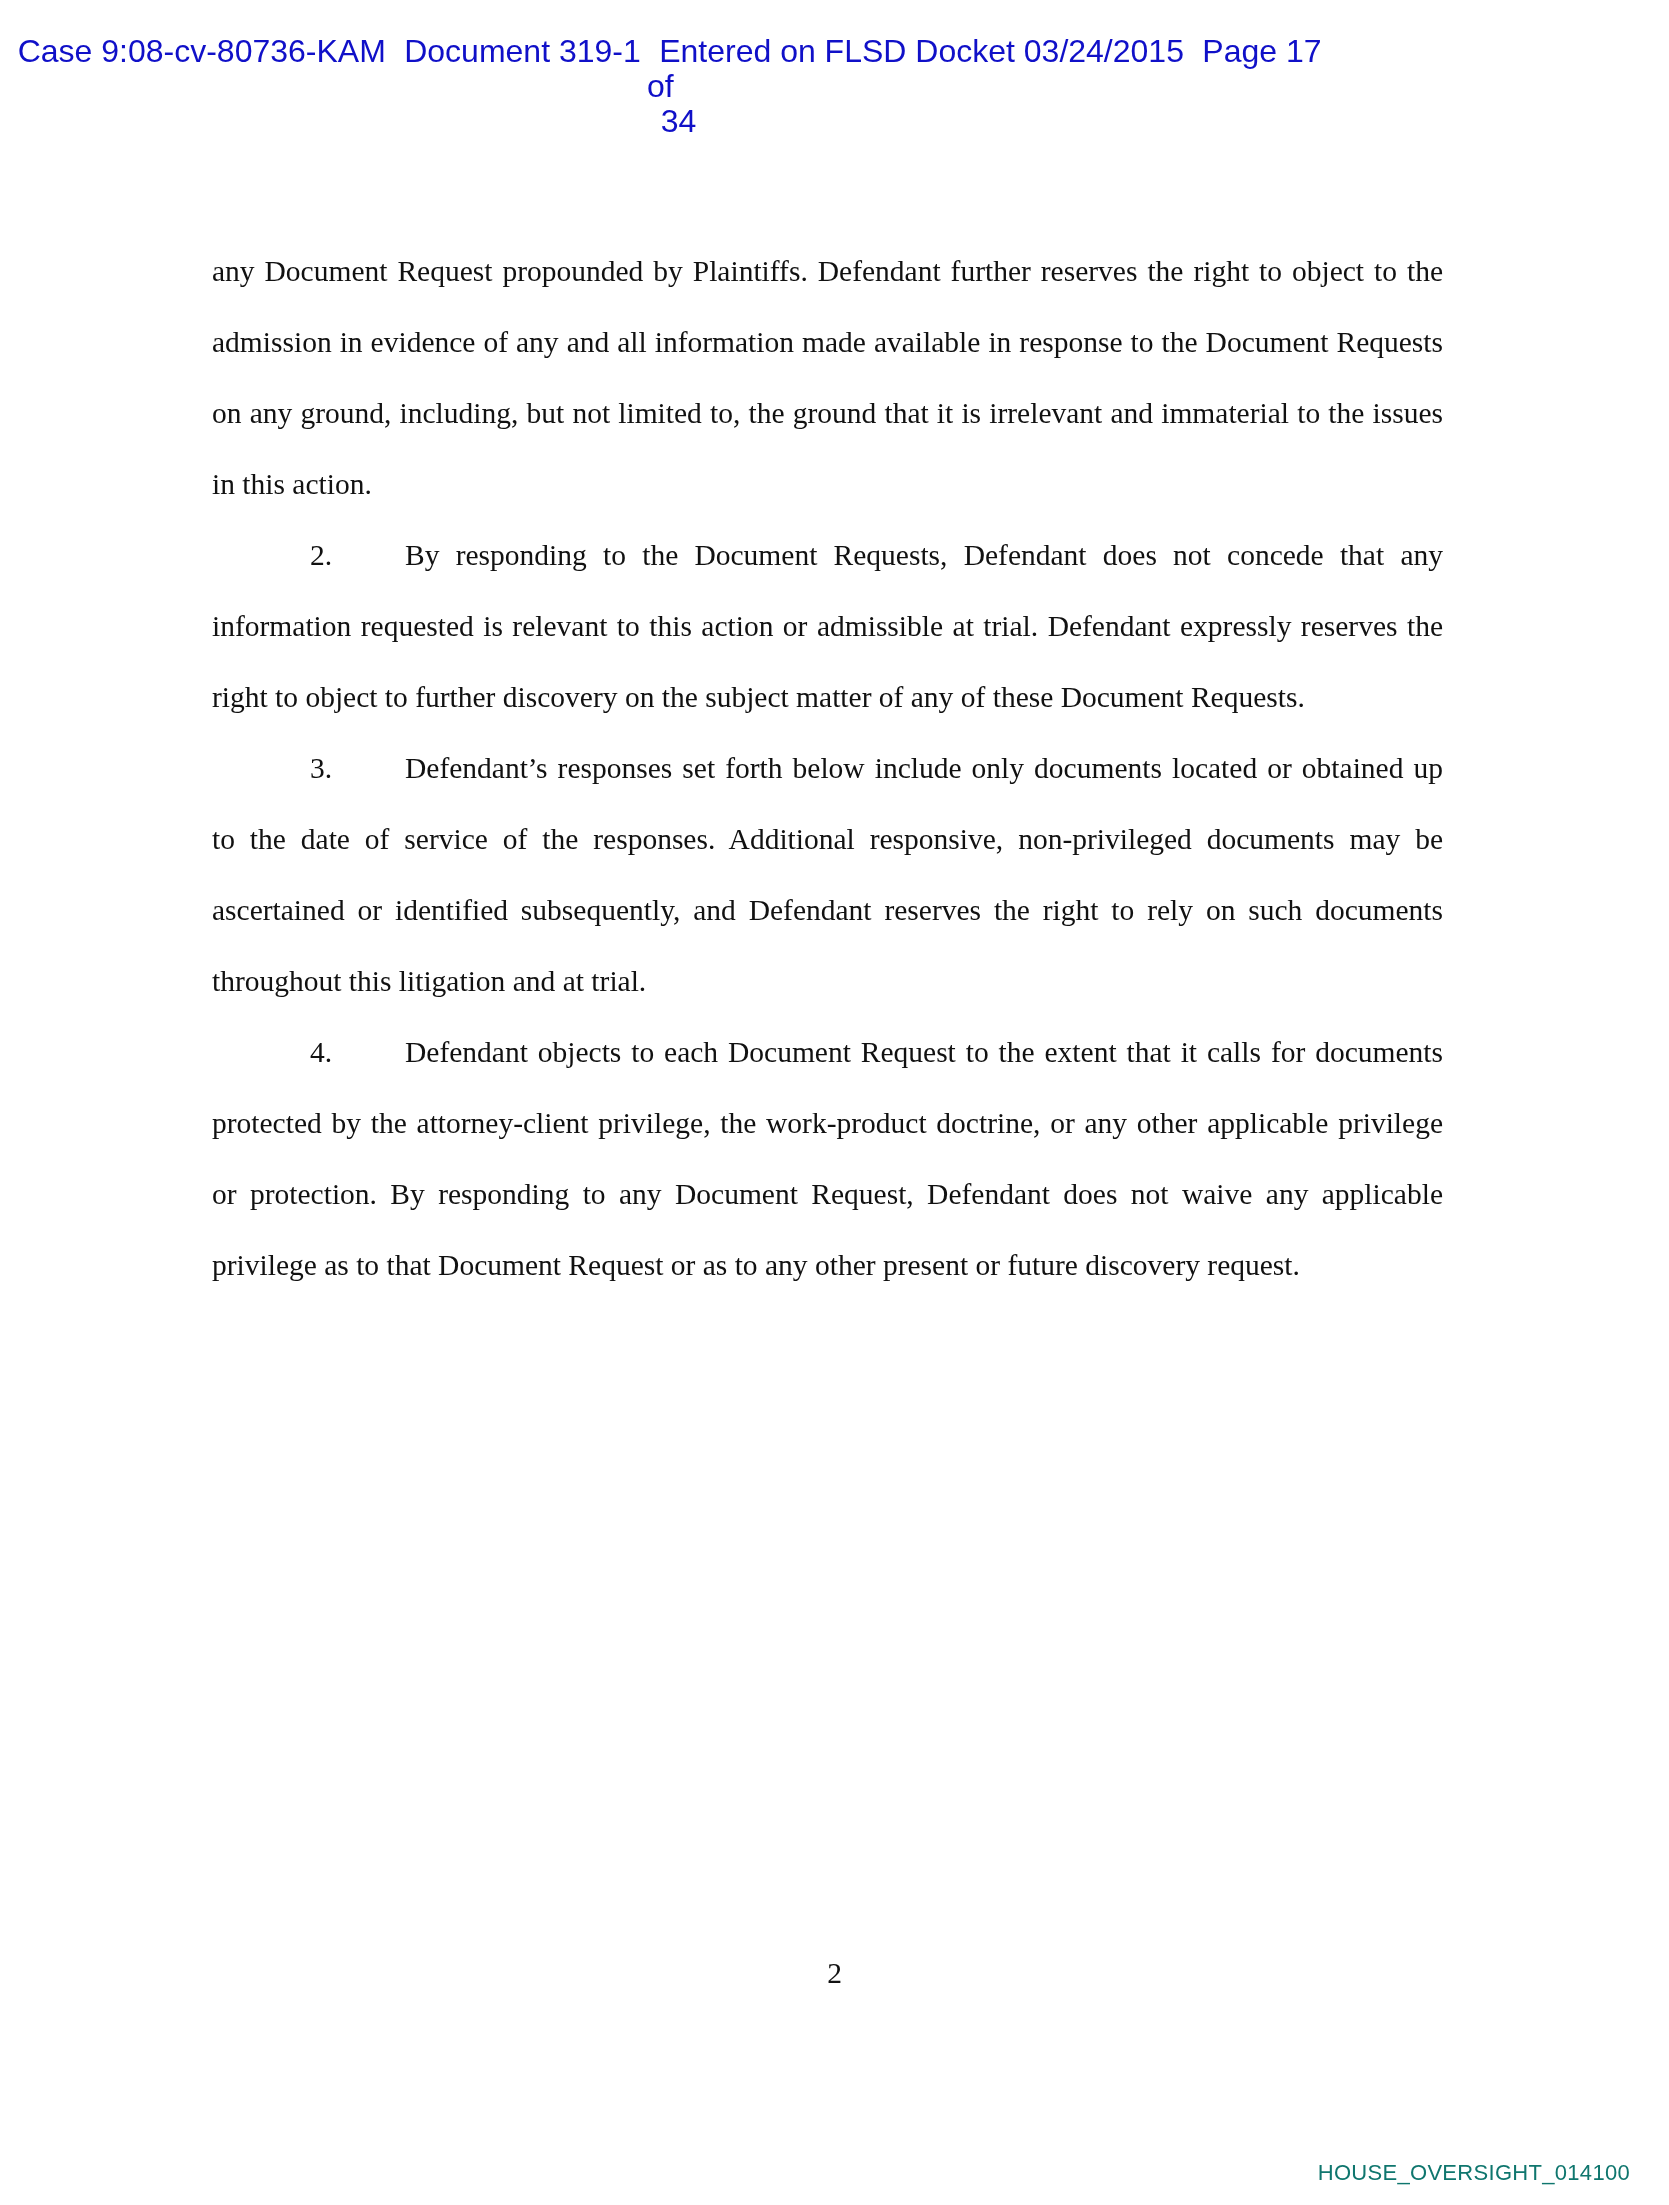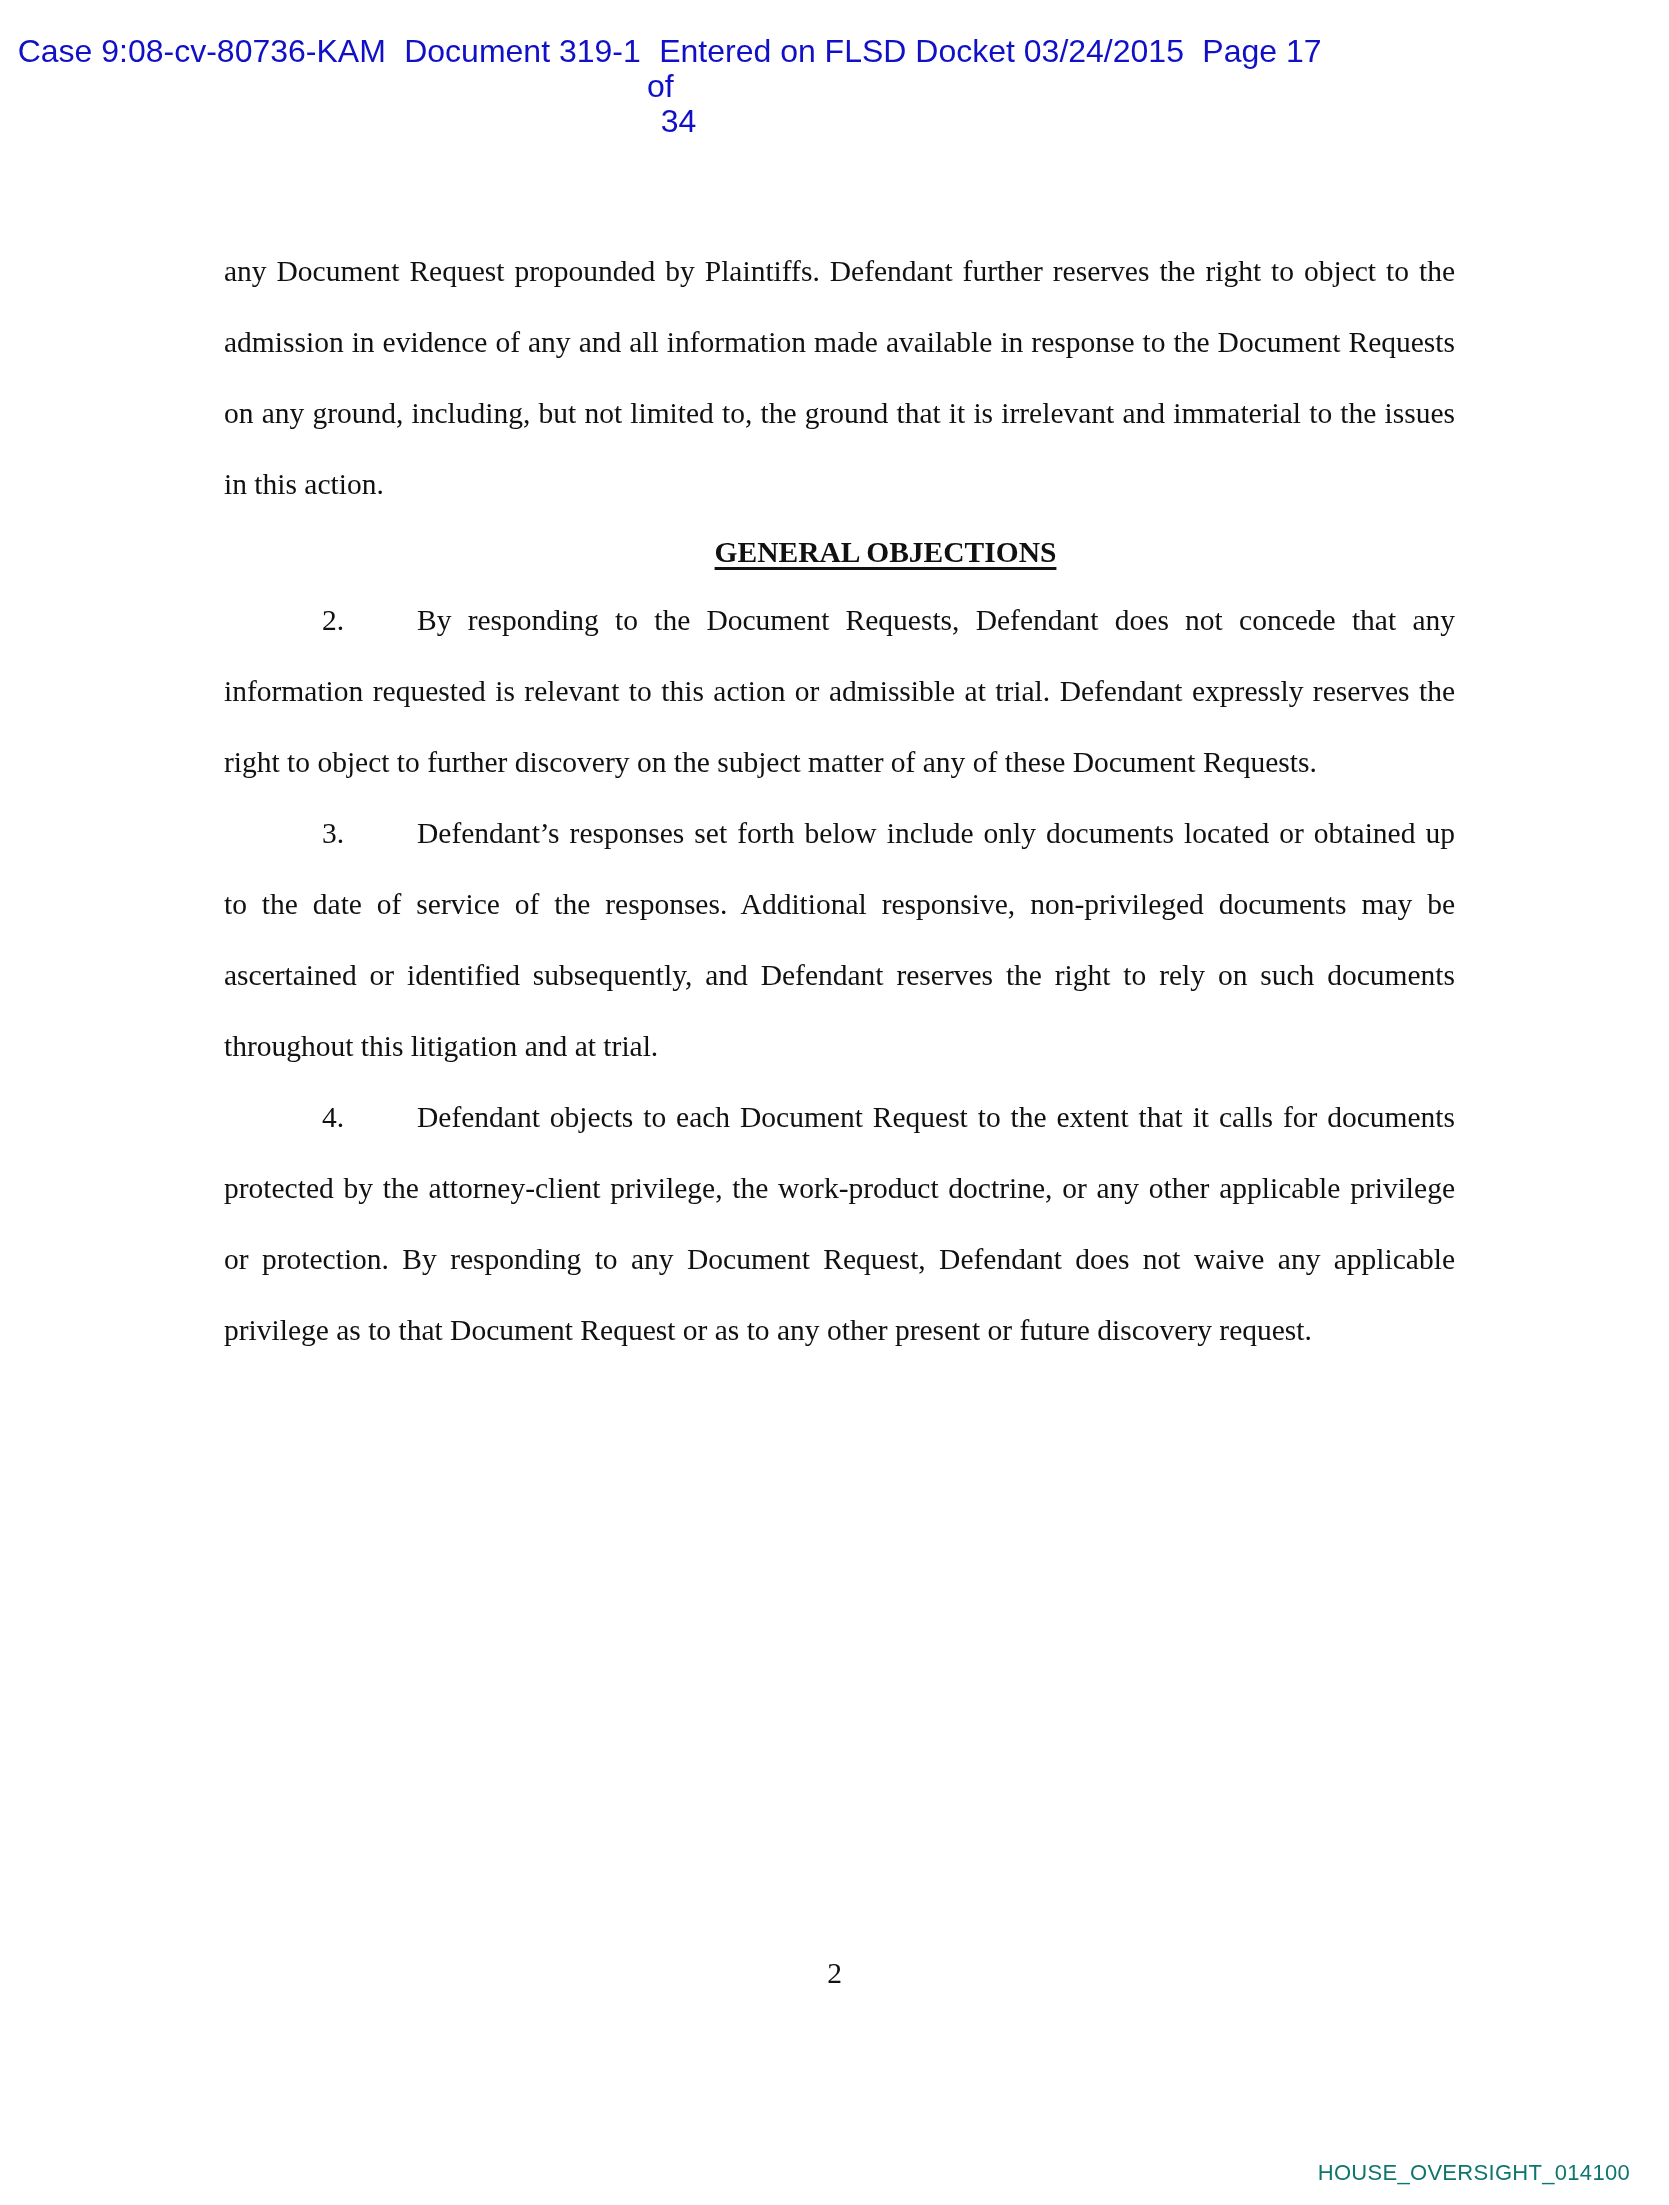--- a/index.html
+++ b/index.html
@@ -8,21 +8,21 @@
     position: absolute; left: 0; top: 34px; width: 1330px;
     text-align: center;
     font-family: "Liberation Sans", sans-serif;
     font-size: 32px; line-height: 35px;
     color: #1010c8;
   }
   .case-header .line1 { display: block; padding-right: 0; }
   .case-header .line1 span { margin: 0 9.2px; }
   .case-header .line2 { display: block; padding-left: 27px; }
   .body-text {
-    position: absolute; left: 224px; top: 236px; width: 1231px;
+    position: absolute; left: 212px; top: 236px; width: 1231px;
     font-family: "Liberation Serif", serif;
     font-size: 29.5px; line-height: 71px;
     color: #111111;
     text-align: justify;
   }
   .body-text p { margin: 0; }
   .para { text-indent: 0; }
   .num-para { position: relative; }
   .num-para .num { display: inline-block; width: 193px; padding-left: 98px; box-sizing: border-box; text-indent: 0; }
   .heading {
@@ -49,21 +49,20 @@
 <div class="case-header" style="color: rgb(16, 16, 200);">
   <span class="line1">
     <span>Case 9:08-cv-80736-KAM</span><span>Document 319-1</span><span>Entered on FLSD Docket 03/24/2015</span><span>Page 17 of</span>
   </span>
   <span class="line2">34</span>
 </div>
 
 <div class="body-text">
   <p class="para">any Document Request propounded by Plaintiffs.  Defendant further reserves the right to object to the admission in evidence of any and all information made available in response to the Document Requests on any ground, including, but not limited to, the ground that it is irrelevant and immaterial to the issues in this action.</p>
 
-  <p class="heading">GENERAL OBJECTIONS</p>
 
 
   <p class="num-para"><span class="num">2.</span><span>By responding to the Document Requests, Defendant does not concede that any information requested is relevant to this action or admissible at trial.  Defendant expressly reserves the right to object to further discovery on the subject matter of any of these Document Requests.</span></p>
 
   <p class="num-para"><span class="num">3.</span><span>Defendant’s responses set forth below include only documents located or obtained up to the date of service of the responses.  Additional responsive, non-privileged documents may be ascertained or identified subsequently, and Defendant reserves the right to rely on such documents throughout this litigation and at trial.</span></p>
 
   <p class="num-para"><span class="num">4.</span><span>Defendant objects to each Document Request to the extent that it calls for documents protected by the attorney-client privilege, the work-product doctrine, or any other applicable privilege or protection.  By responding to any Document Request, Defendant does not waive any applicable privilege as to that Document Request or as to any other present or future discovery request.</span></p>
 
 </div>
 

